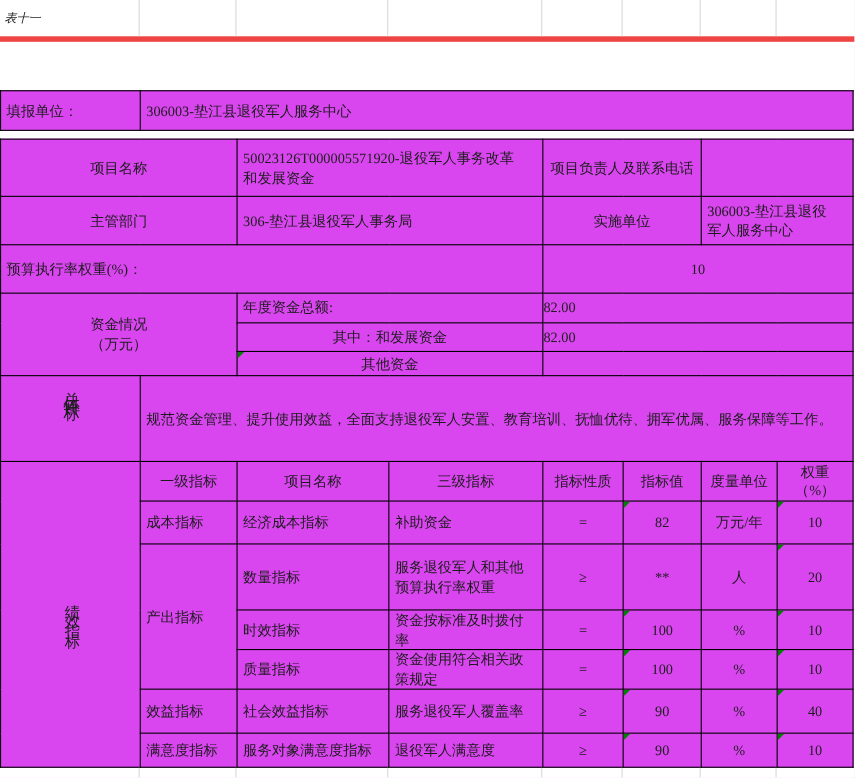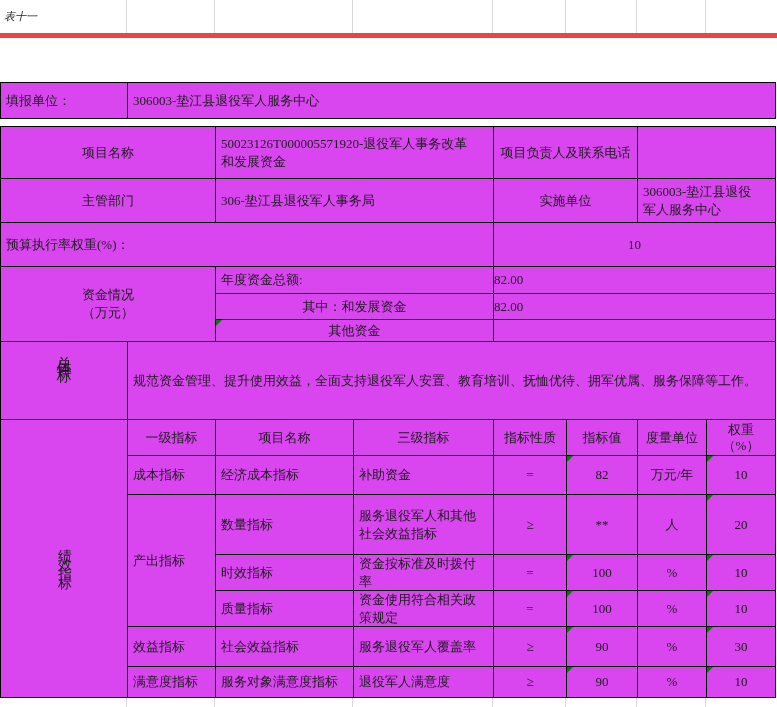--- a/index.html
+++ b/index.html
@@ -157,21 +157,21 @@
       <td class="C rel">
         <span class="flag"></span>
         <span>10</span>
       </td>
     </tr>
 
     <tr style="height:60px">
       <td rowspan="3" class="L">产出指标</td>
       <td class="L">数量指标</td>
       <td class="L pre">服务退役军人和其他
-社会效益指标</td>
+预算执行率权重</td>
       <td class="C">≥</td>
       <td class="C">**</td>
       <td class="C">人</td>
       <td class="C rel">
         <span class="flag"></span>
         <span>20</span>
       </td>
     </tr>
 
     <tr style="height:35px">
@@ -211,21 +211,21 @@
       <td class="L">社会效益指标</td>
       <td class="L">服务退役军人覆盖率</td>
       <td class="C">≥</td>
       <td class="C rel">
         <span class="flag"></span>
         <span>90</span>
       </td>
       <td class="C">%</td>
       <td class="C rel">
         <span class="flag"></span>
-        <span>30</span>
+        <span>40</span>
       </td>
     </tr>
 
     <tr style="height:31px">
       <td class="L">满意度指标</td>
       <td class="L">服务对象满意度指标</td>
       <td class="L">退役军人满意度</td>
       <td class="C">≥</td>
       <td class="C rel">
         <span class="flag"></span>

